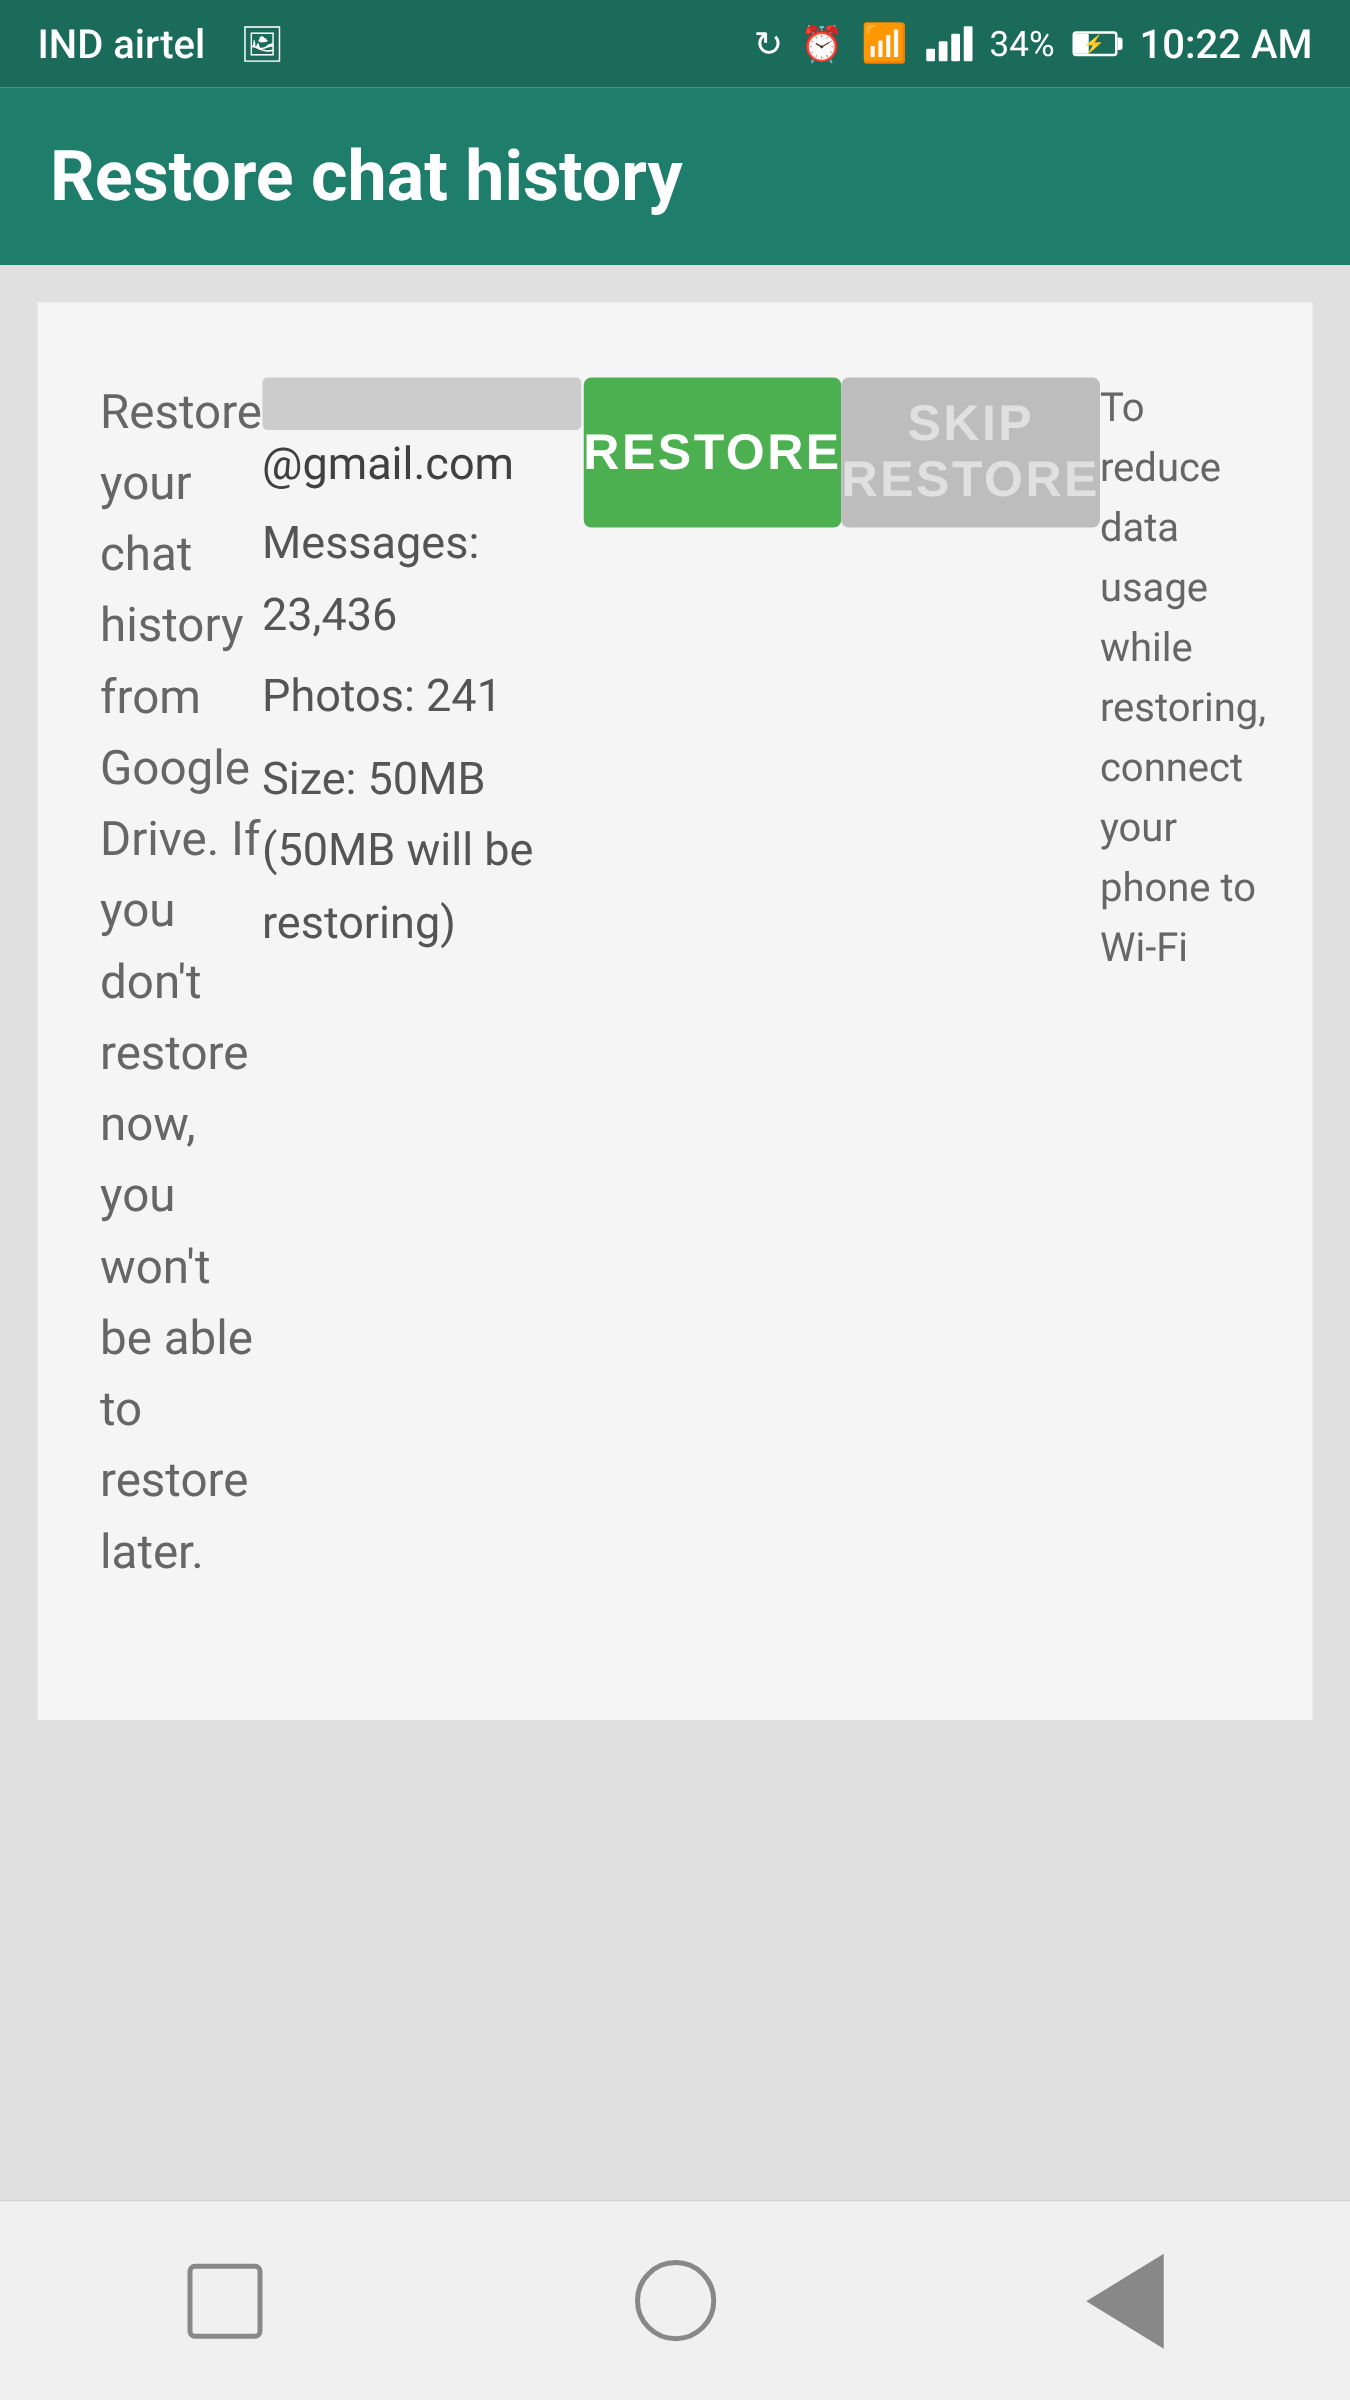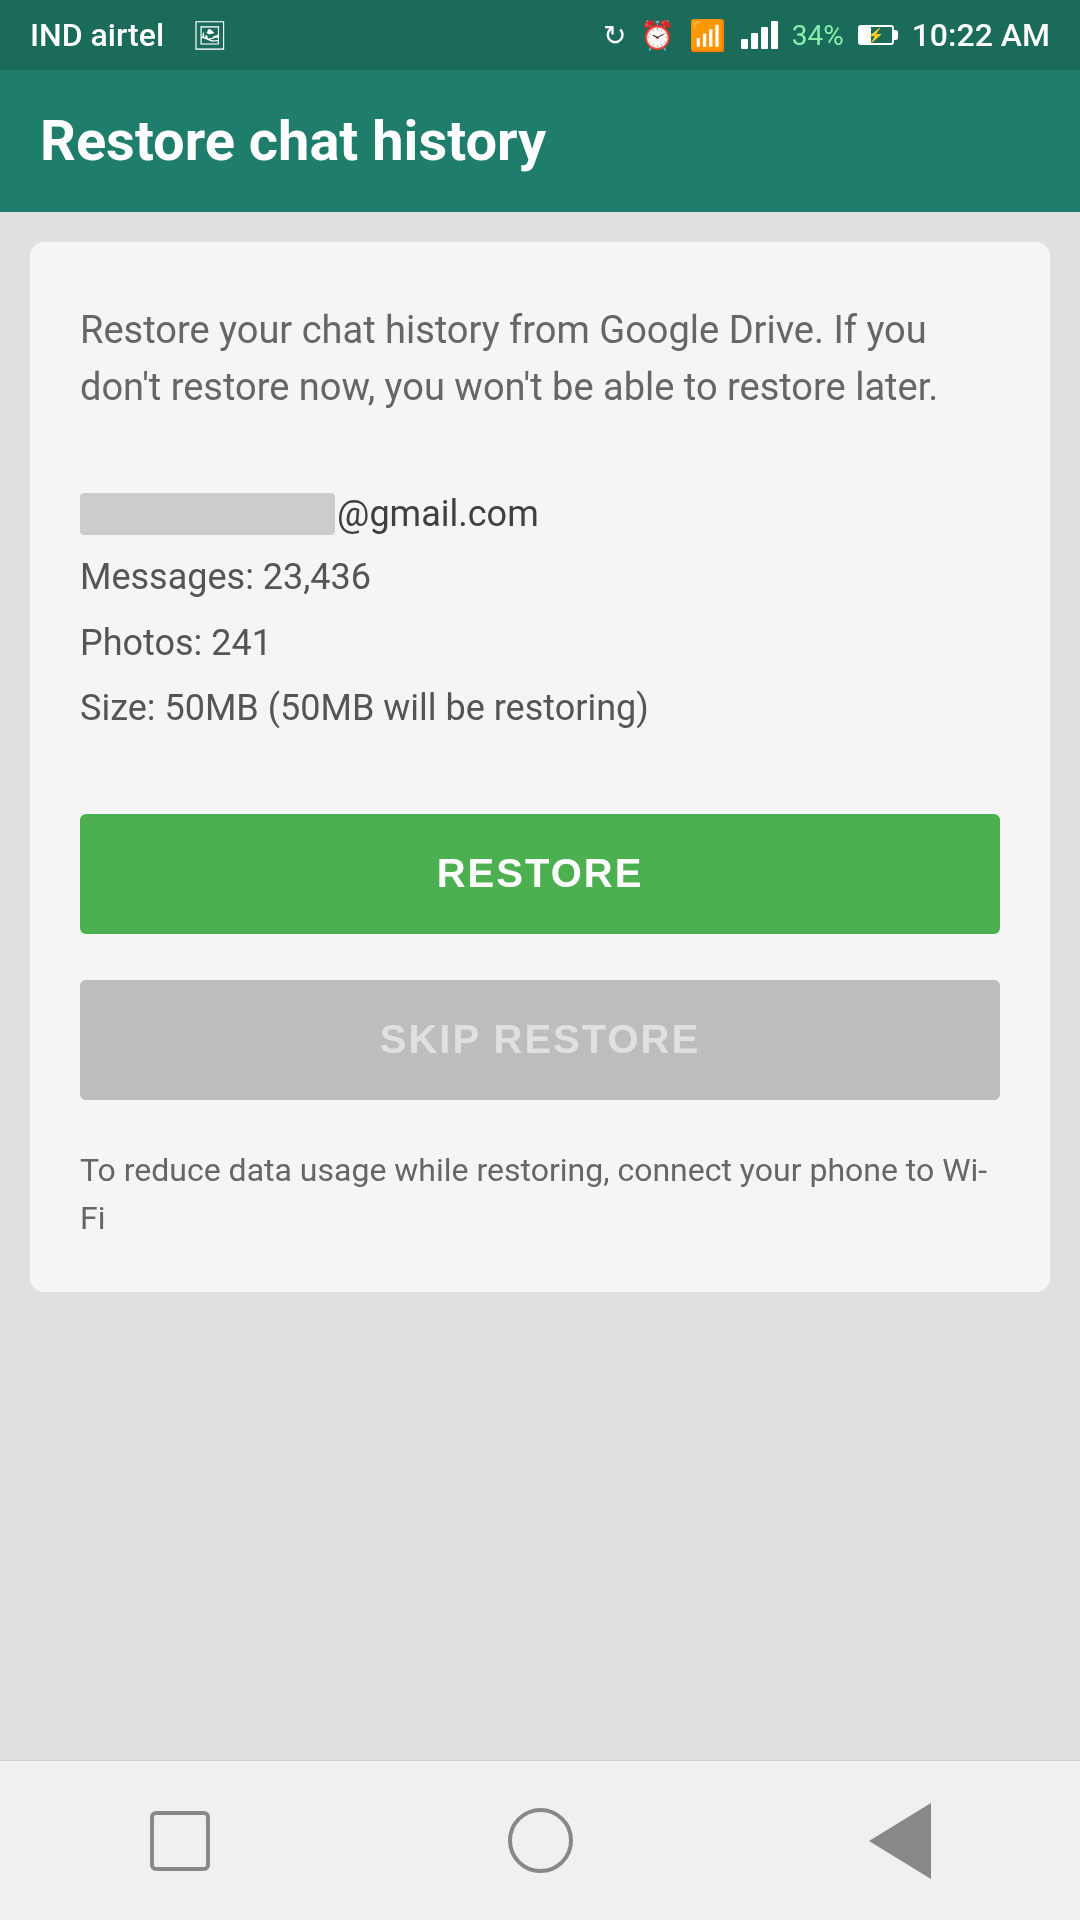--- a/index.html
+++ b/index.html
@@ -52,21 +52,21 @@
       align-items: center;
       gap: 14px;
     }
 
     .status-icon-right {
       color: white;
       font-size: 28px;
     }
 
     .battery-text {
-      color: #86efac;
+      color: #ffffff;
       font-size: 28px;
       text-align: right;
     }
 
     .time-text {
       color: white;
       font-size: 32px;
       font-weight: 500;
     }
 
@@ -91,25 +91,25 @@
       flex: 1;
       background-color: #e0e0e0;
       display: flex;
       flex-direction: column;
       padding: 30px 30px 0 30px;
     }
 
     
     .card {
       background-color: #f5f5f5;
-      border-radius: 14px;
+      border-radius: 0;
       padding: 60px 50px 50px 50px;
       display: flex;
-      flex-direction: column;
-      gap: 16px;
+      flex-direction: row;
+      gap: 0;
     }
 
     .description-text {
       color: #666666;
       font-size: 38px;
       line-height: 1.5;
       margin-bottom: 55px;
     }
 
     .backup-info {

